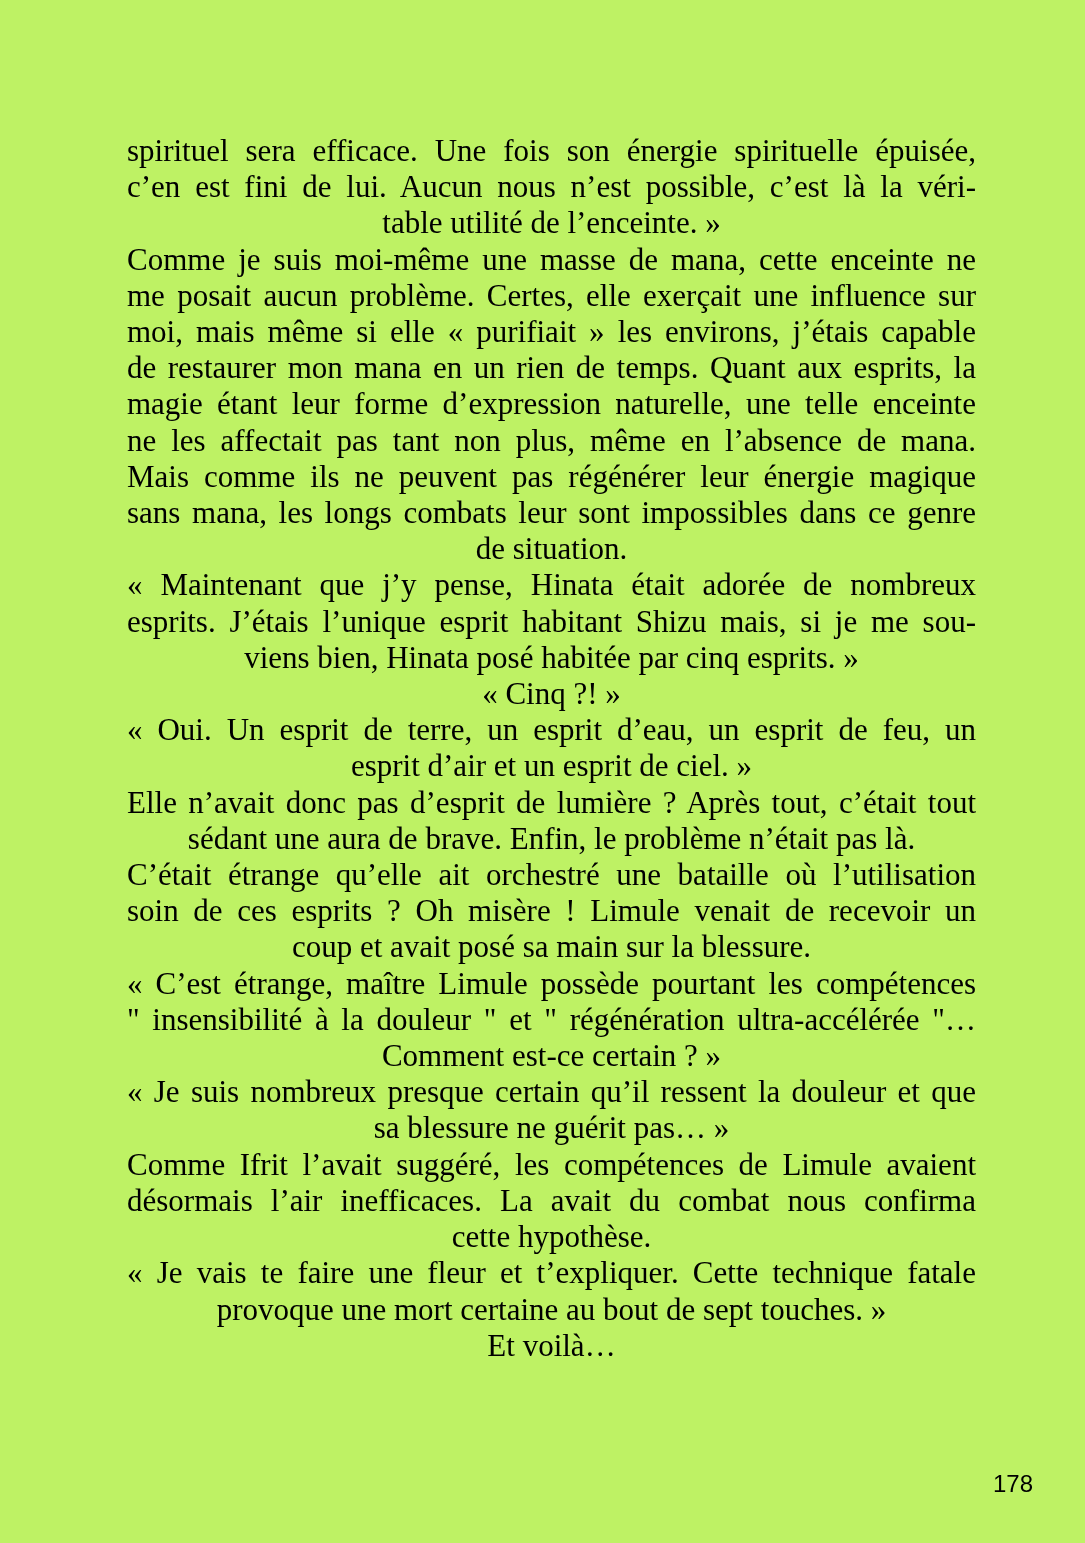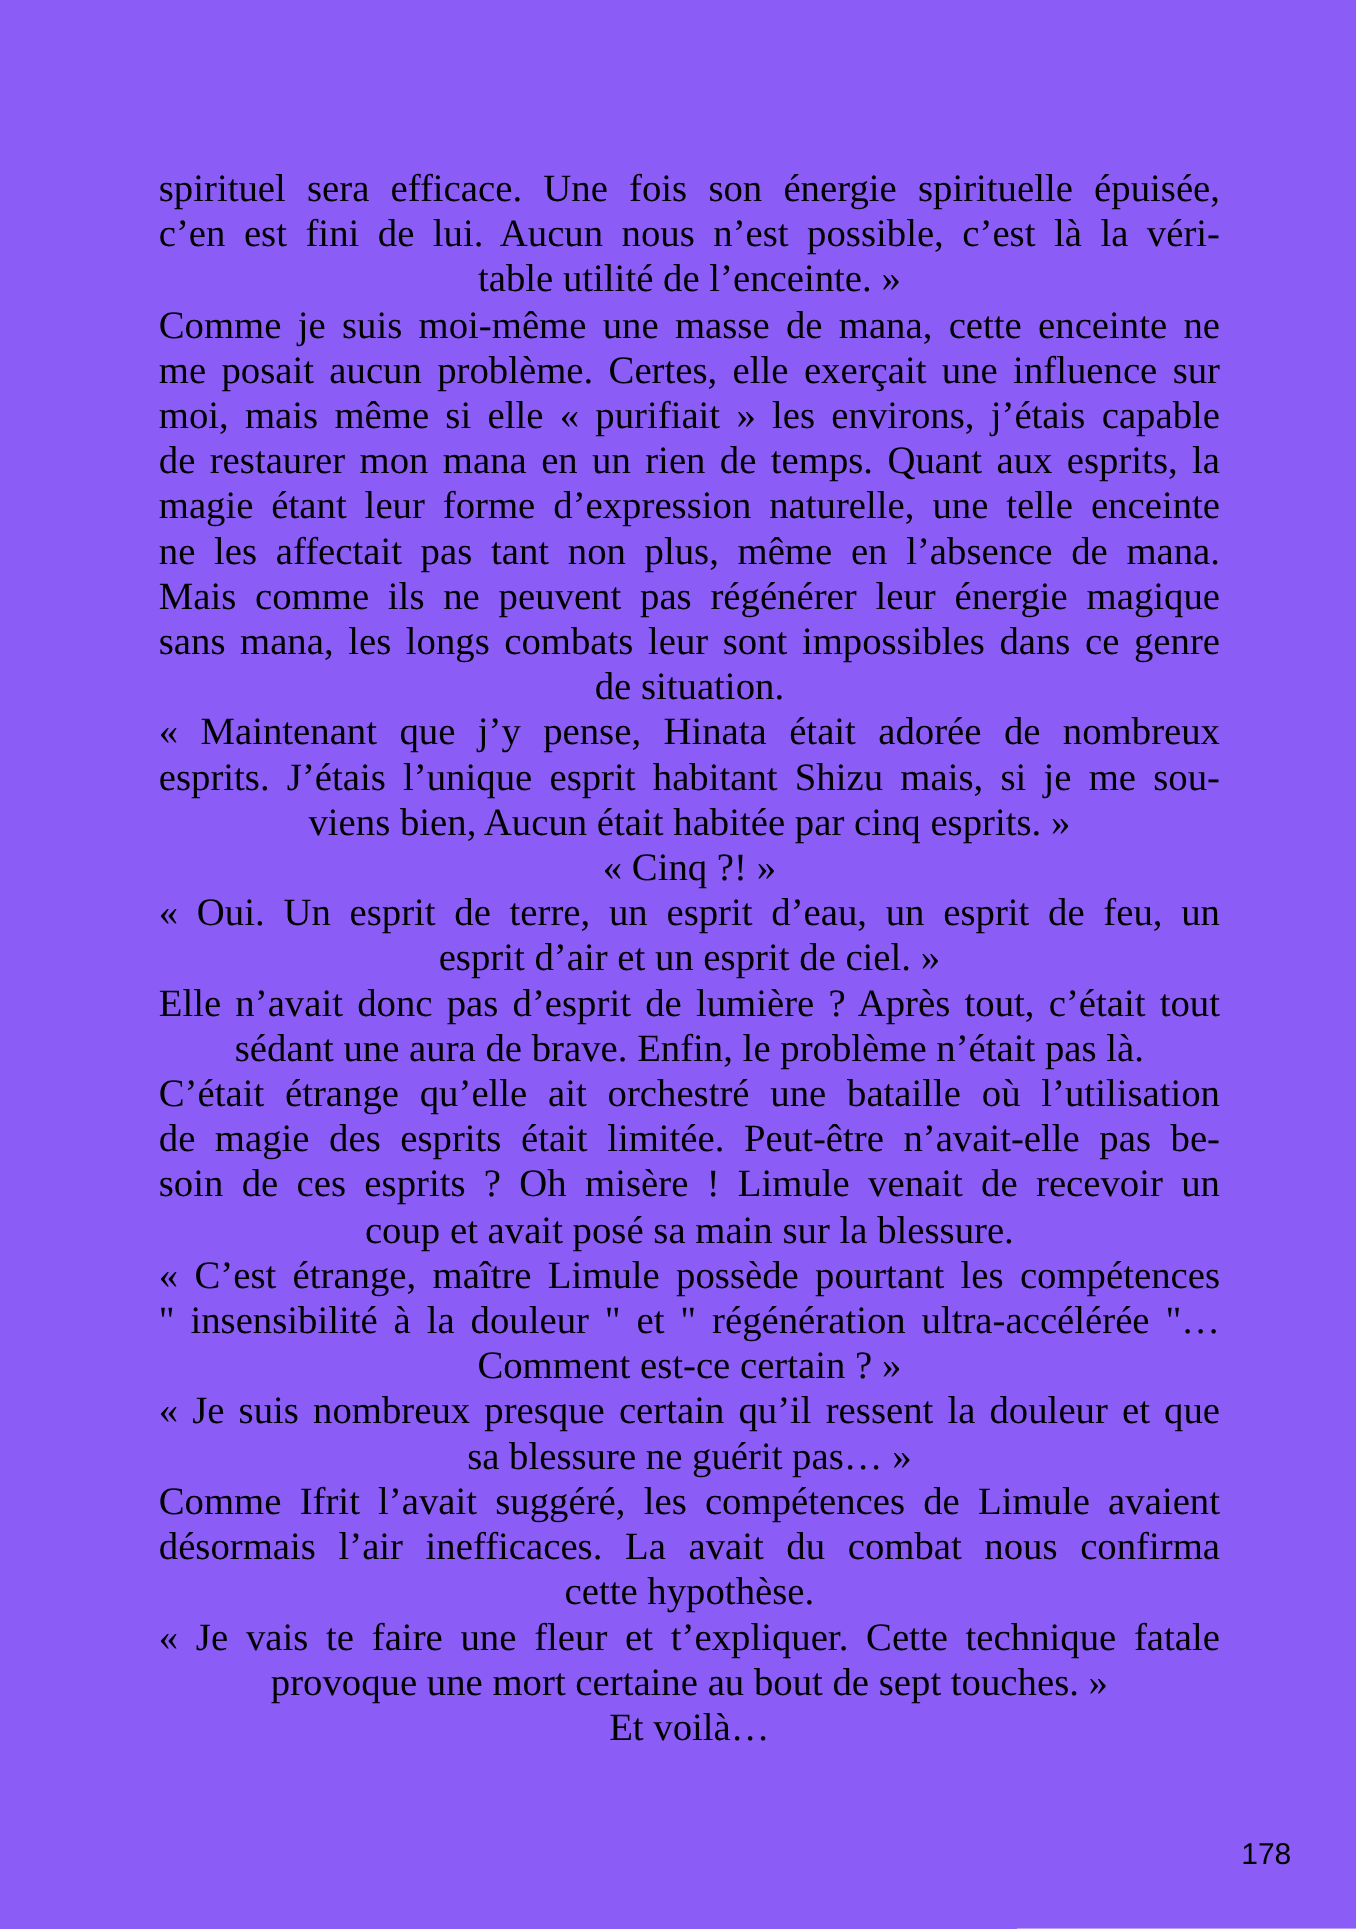--- a/index.html
+++ b/index.html
@@ -4,21 +4,21 @@
 <style>
   html, body {
     margin: 0;
     padding: 0;
     background: #ffffff;
   }
   .page {
     position: relative;
     width: 1085px;
     height: 1543px;
-    background: #8b5cf6;
+    background: #bef264;
     overflow: hidden;
     font-family: "Liberation Serif", serif;
     color: #000000;
   }
   .textblock {
     position: absolute;
     left: 127px;
     top: 133px;
     width: 849px;
     font-size: 31px;
@@ -56,28 +56,27 @@
       <div class="line j">me posait aucun problème. Certes, elle exerçait une influence sur</div>
       <div class="line j">moi, mais même si elle « purifiait » les environs, j’étais capable</div>
       <div class="line j">de restaurer mon mana en un rien de temps. Quant aux esprits, la</div>
       <div class="line j">magie étant leur forme d’expression naturelle, une telle enceinte</div>
       <div class="line j">ne les affectait pas tant non plus, même en l’absence de mana.</div>
       <div class="line j">Mais comme ils ne peuvent pas régénérer leur énergie magique</div>
       <div class="line j">sans mana, les longs combats leur sont impossibles dans ce genre</div>
       <div class="line">de situation.</div>
       <div class="line j">« Maintenant que j’y pense, Hinata était adorée de nombreux</div>
       <div class="line j">esprits. J’étais l’unique esprit habitant Shizu mais, si je me sou-</div>
-      <div class="line">viens bien, Aucun était habitée par cinq esprits. »</div>
+      <div class="line">viens bien, Hinata posé habitée par cinq esprits. »</div>
       <div class="line">« Cinq ?! »</div>
       <div class="line j">« Oui. Un esprit de terre, un esprit d’eau, un esprit de feu, un</div>
       <div class="line">esprit d’air et un esprit de ciel. »</div>
       <div class="line j">Elle n’avait donc pas d’esprit de lumière ? Après tout, c’était tout</div>
       <div class="line">sédant une aura de brave. Enfin, le problème n’était pas là.</div>
       <div class="line j">C’était étrange qu’elle ait orchestré une bataille où l’utilisation</div>
-      <div class="line j">de magie des esprits était limitée. Peut-être n’avait-elle pas be-</div>
       <div class="line j">soin de ces esprits ? Oh misère ! Limule venait de recevoir un</div>
       <div class="line">coup et avait posé sa main sur la blessure.</div>
       <div class="line j">« C’est étrange, maître Limule possède pourtant les compétences</div>
       <div class="line j">" insensibilité à la douleur " et " régénération ultra-accélérée "…</div>
       <div class="line">Comment est-ce certain ? »</div>
       <div class="line j">« Je suis nombreux presque certain qu’il ressent la douleur et que</div>
       <div class="line">sa blessure ne guérit pas… »</div>
       <div class="line j">Comme Ifrit l’avait suggéré, les compétences de Limule avaient</div>
       <div class="line j">désormais l’air inefficaces. La avait du combat nous confirma</div>
       <div class="line">cette hypothèse.</div>

